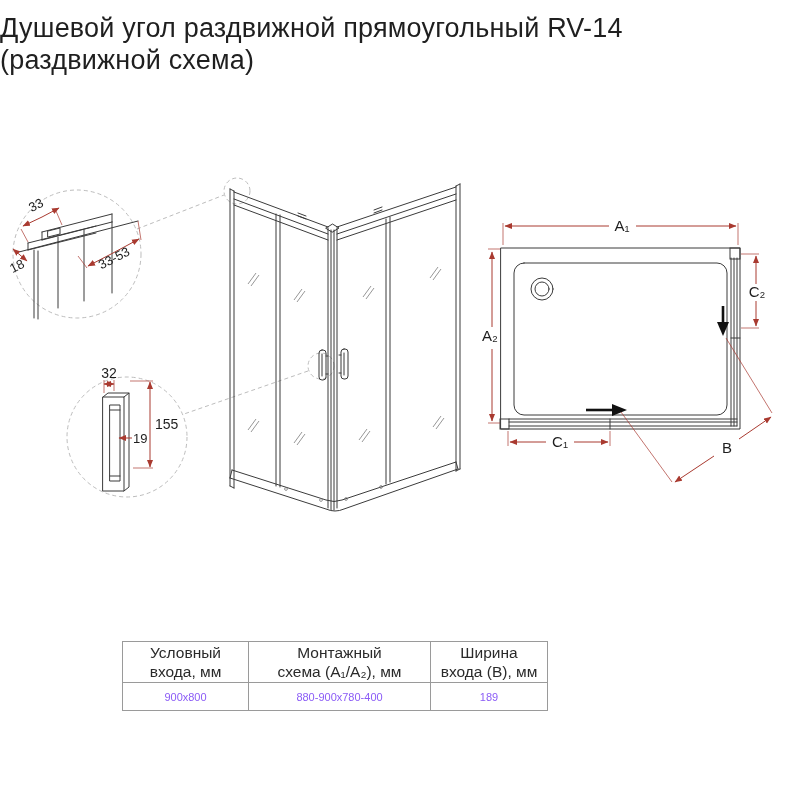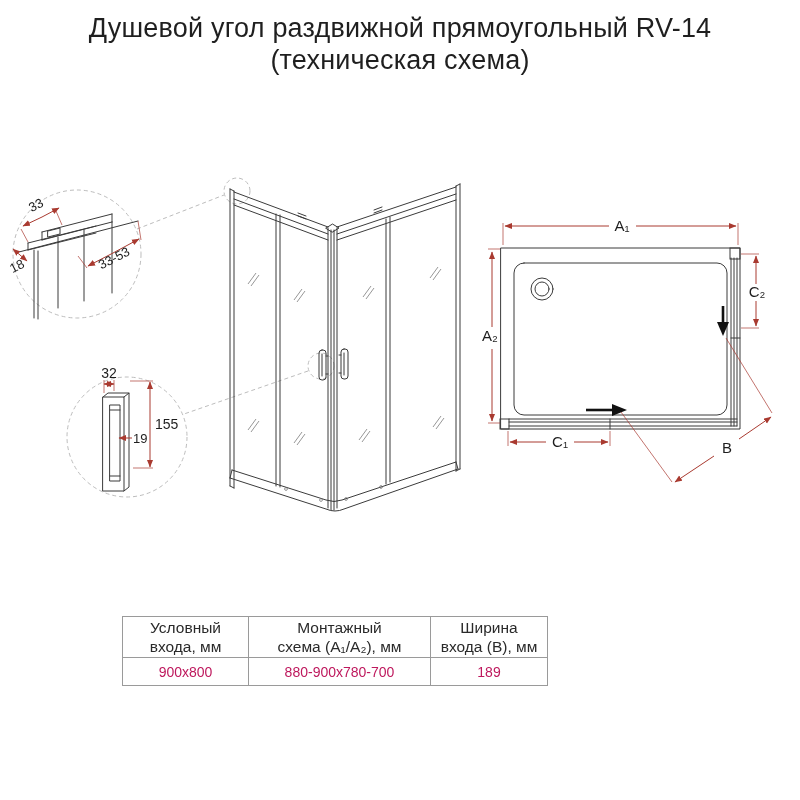--- a/index.html
+++ b/index.html
@@ -1,48 +1,48 @@
 <!DOCTYPE html>
 <html><head>
 <meta charset="utf-8">
 <style>
   html,body{margin:0;padding:0;background:#fff;}
   .page{position:relative;width:800px;height:800px;background:#fff;overflow:hidden;
         font-family:"Liberation Sans","DejaVu Sans",sans-serif;color:#1e1e1e;}
-  .title{position:absolute;top:12px;left:0;width:800px;text-align:center;
+  .title{position:absolute;top:12px;left:0;width:800px;
          font-size:27px;line-height:32px;font-weight:400;color:#1f1f1f;letter-spacing:.2px;}
   svg{position:absolute;overflow:visible;}
   .svg-left{left:0;top:160px;}
   .svg-right{left:480px;top:195px;}
   svg text{font-family:"Liberation Sans","DejaVu Sans",sans-serif;fill:#1e1e1e;}
   .dimtxt{font-size:13px;}
   .dimtxt2{font-size:14px;}
   .schlbl{font-size:15px;}
   .blk{stroke:#3b3b3b;stroke-width:1;fill:none;stroke-linecap:round;}
   .blk-thin{stroke:#6a6a6a;stroke-width:.7;fill:none;}
   .dash{stroke:#bdbdbd;stroke-width:1;fill:none;stroke-dasharray:4 3;}
   .red{stroke:#a93a30;stroke-width:1;fill:none;}
   .redthin{stroke:#a93a30;stroke-width:.7;fill:none;}
   .arrblk{fill:#111;}
-  table.sizes{position:absolute;left:122px;top:616px;width:425px;border-collapse:collapse;
+  table.sizes{position:absolute;left:122px;top:641px;width:425px;border-collapse:collapse;
               table-layout:fixed;}
   table.sizes td,table.sizes th{border:1px solid #9a9a9a;text-align:center;vertical-align:middle;
               padding:0;}
   table.sizes th{height:40px;font-weight:400;font-size:15.5px;line-height:19px;color:#2a2a2a;}
-  table.sizes td{height:27px;font-size:14px;color:#be185d;}
+  table.sizes td{height:27px;font-size:11px;color:#8b5cf6;}
   .c1{width:126px;} .c2{width:182px;} .c3{width:117px;}
 </style>
 </head>
 <body>
 
 <div class="page">
 
   <div class="title">
     <div>Душевой угол раздвижной прямоугольный RV-14</div>
-    <div>(техническая схема)</div>
+    <div>(раздвижной схема)</div>
   </div>
 
   <svg class="svg-left" width="480" height="420" viewBox="0 160 480 420">
     <defs>
       <marker id="ra" markerWidth="8" markerHeight="7" refX="7" refY="3.5" orient="auto">
         <path d="M0,0.5 L7.5,3.5 L0,6.5 Z" fill="#a93a30"></path>
       </marker>
     </defs>
 
     <g>
@@ -222,19 +222,19 @@
         </th>
         <th>
           <div>Ширина</div>
           <div>входа (В), мм</div>
         </th>
       </tr>
     </thead>
     <tbody>
       <tr>
         <td>900x800</td>
-        <td>880-900x780-700</td>
+        <td>880-900x780-400</td>
         <td>189</td>
       </tr>
     </tbody>
   </table>
 
 </div>
 
 </body></html>

